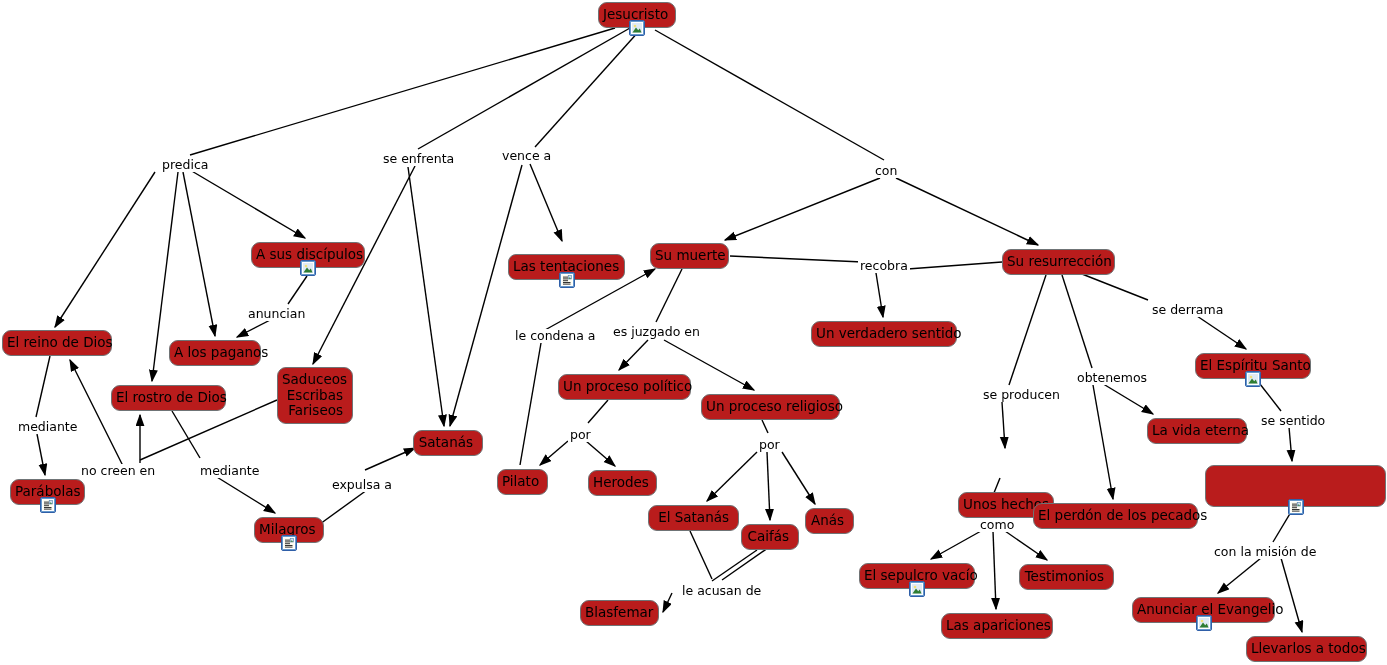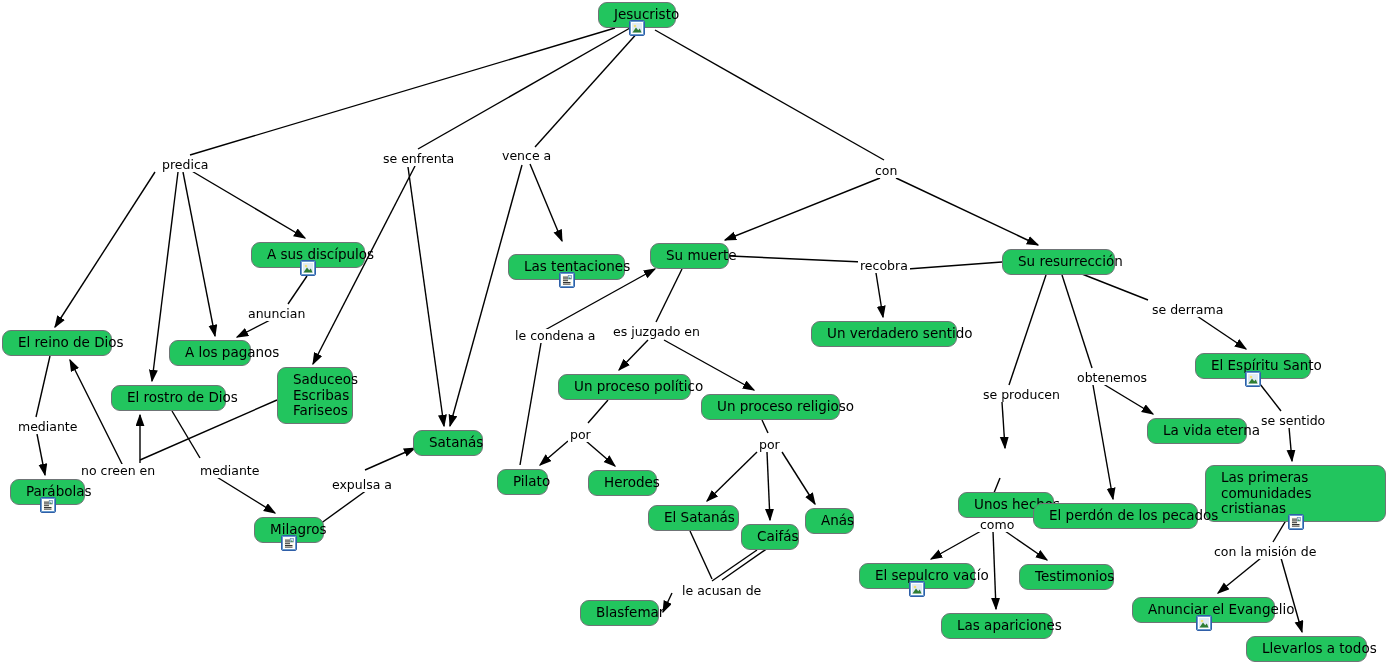--- a/index.html
+++ b/index.html
@@ -22,28 +22,28 @@
     position: absolute;
     left: 0;
     top: 0;
     width: 1387px;
     height: 665px;
     pointer-events: none;
   }
   .node {
     position: absolute;
     box-sizing: border-box;
-    background: #22c55e;
+    background: #b91c1c;
     border: 1px solid #6f7476;
     border-radius: 9px;
     color: #000000;
     font-size: 13.5px;
     line-height: 15.5px;
-    text-align: left;
-    padding: 4px 9px 4px 15px;
+    text-align: right;
+    padding: 4px 9px 4px 4px;
     white-space: nowrap;
     z-index: 5;
   }
   .node.multi {
     white-space: normal;
   }
   .node .nlabel {
     display: block;
   }
   .node .icon {
@@ -185,21 +185,21 @@
       </div>
       <div class="node" style="left: 650px; top: 243px; width: 79px; min-height: 26px;">
         <span class="nlabel">Su muerte</span>
       </div>
       <div class="node" style="left: 1002px; top: 249px; width: 113px; min-height: 26px;">
         <span class="nlabel">Su resurrección</span>
       </div>
       <div class="node" style="left: 2px; top: 330px; width: 110px; min-height: 26px;">
         <span class="nlabel">El reino de Dios</span>
       </div>
-      <div class="node" style="left: 169px; top: 340px; width: 82px; min-height: 26px;">
+      <div class="node" style="left: 169px; top: 340px; width: 92px; min-height: 26px;">
         <span class="nlabel">A los paganos</span>
       </div>
       <div class="node" style="left: 811px; top: 321px; width: 146px; min-height: 26px;">
         <span class="nlabel">Un verdadero sentido</span>
       </div>
       <div class="node" style="left: 1195px; top: 353px; width: 116px; min-height: 26px;">
         <span class="nlabel">El Espíritu Santo</span>
         <span class="icon">
           <svg viewBox="0 0 14 14">
             <rect x="0.5" y="0.5" width="13" height="13" fill="#ffffff" stroke="#6699cc" stroke-width="1"></rect>
@@ -240,21 +240,20 @@
             <rect x="3" y="10.6" width="7.5" height="1" fill="#333"></rect>
             <rect x="8.2" y="2.6" width="3.4" height="3.4" fill="#cfe0ef" stroke="#5580aa" stroke-width="0.6"></rect>
             <path d="M8.6 5.8 L9.6 4.2 L10.3 5.1 L11.3 5.8 Z" fill="#2e7d32"></path>
           </svg>
         </span>
       </div>
       <div class="node" style="left: 958px; top: 452px; width: 96px; min-height: 26px; margin-top: 40px;">
         <span class="nlabel">Unos hechos</span>
       </div>
       <div class="node multi" style="left: 1205px; top: 465px; width: 181px; min-height: 42px;">
-        <span class="nlabel">Las primeras comunidades<br>cristianas</span>
         <span class="icon">
           <svg viewBox="0 0 14 14">
             <rect x="0.5" y="0.5" width="13" height="13" fill="#ffffff" stroke="#6699cc" stroke-width="1"></rect>
             <rect x="2" y="2" width="10" height="10" fill="#fdfdf2"></rect>
             <rect x="3" y="3.6" width="5" height="1" fill="#333"></rect>
             <rect x="3" y="5.4" width="5" height="1" fill="#333"></rect>
             <rect x="3" y="7.2" width="5" height="1" fill="#333"></rect>
             <rect x="3" y="9" width="7.5" height="1" fill="#333"></rect>
             <rect x="3" y="10.6" width="7.5" height="1" fill="#333"></rect>
             <rect x="8.2" y="2.6" width="3.4" height="3.4" fill="#cfe0ef" stroke="#5580aa" stroke-width="0.6"></rect>

